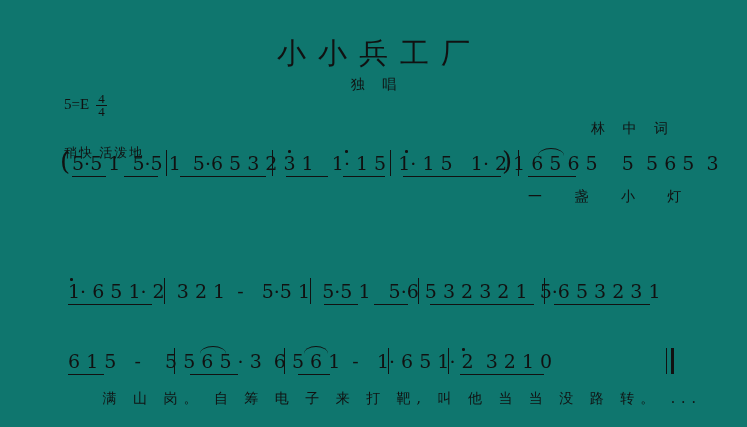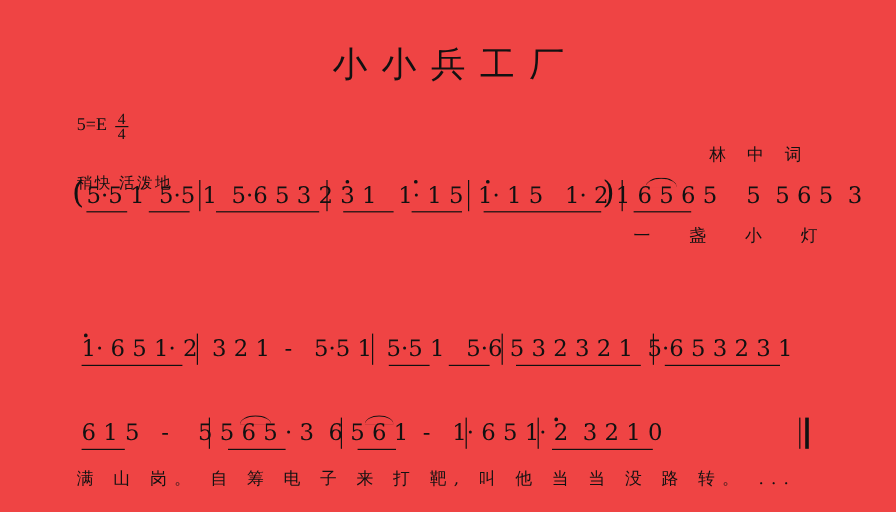--- a/index.html
+++ b/index.html
@@ -12,21 +12,21 @@
     height: 427px;
     overflow: hidden;
     font-family: "Liberation Serif", serif;
     color: #1a1a1a;
     position: relative;
   }
   .sheet {
     position: relative;
     width: 747px;
     height: 427px;
-    background: #ef4444;
+    background: #0f766e;
   }
   
   .title {
     position: absolute;
     top: 34px;
     left: 0;
     width: 747px;
     text-align: center;
     font-size: 29px;
     letter-spacing: 12px;
@@ -146,20 +146,21 @@
     font-family: "DejaVu Serif", serif;
     color: #111;
   }
 </style>
 </head>
 <body>
 
 <div class="sheet">
 
   <div class="title">小小兵工厂</div>
+  <div class="subtitle">独 唱</div>
 
   <div class="keysig">
     <span>5=E</span>
     <span class="frac">
       <span class="num">4</span>
       <span class="den">4</span>
     </span>
   </div>
 
   <div class="tempo">稍快 活泼地</div>
@@ -221,16 +222,16 @@
     <div class="mark beam" style="left:402px; top:24px; width:84px;"></div>
     <div class="dot" style="left:404px; top:-2px;"></div>
 
     <div class="barline" style="left:116px; top:-2px; height:26px;"></div>
     <div class="barline" style="left:226px; top:-2px; height:26px;"></div>
     <div class="barline" style="left:330px; top:-2px; height:26px;"></div>
     <div class="barline" style="left:390px; top:-2px; height:26px;"></div>
     <div class="endbar" style="left:608px; top:-2px; width:1.2px; height:26px;"></div>
     <div class="endbar" style="left:613px; top:-2px; width:3px; height:26px;"></div>
 
-    <div class="lyrics" style="left:6px; letter-spacing:6px; top:40px;">满 山 岗。 自 筹 电 子 来 打 靶, 叫 他 当 当 没 路 转。 ...</div>
+    <div class="lyrics" style="left:6px; letter-spacing:6px; top:40px;text-align:right;">满 山 岗。 自 筹 电 子 来 打 靶, 叫 他 当 当 没 路 转。 ...</div>
   </div>
 
 </div>
 
 </body></html>

